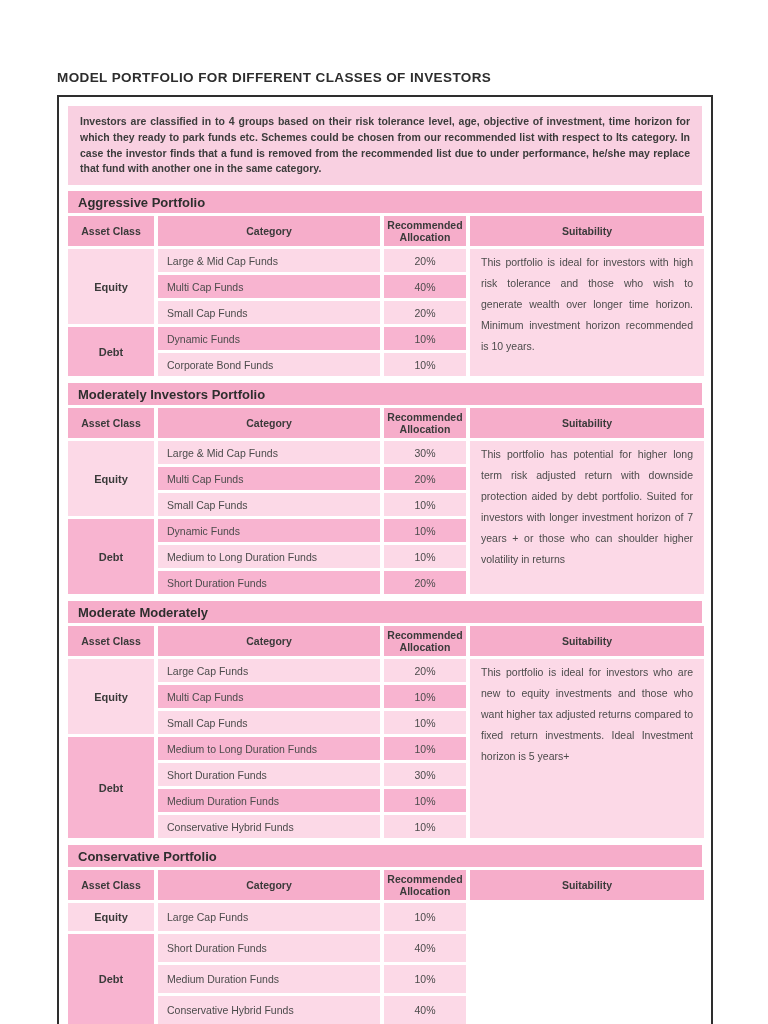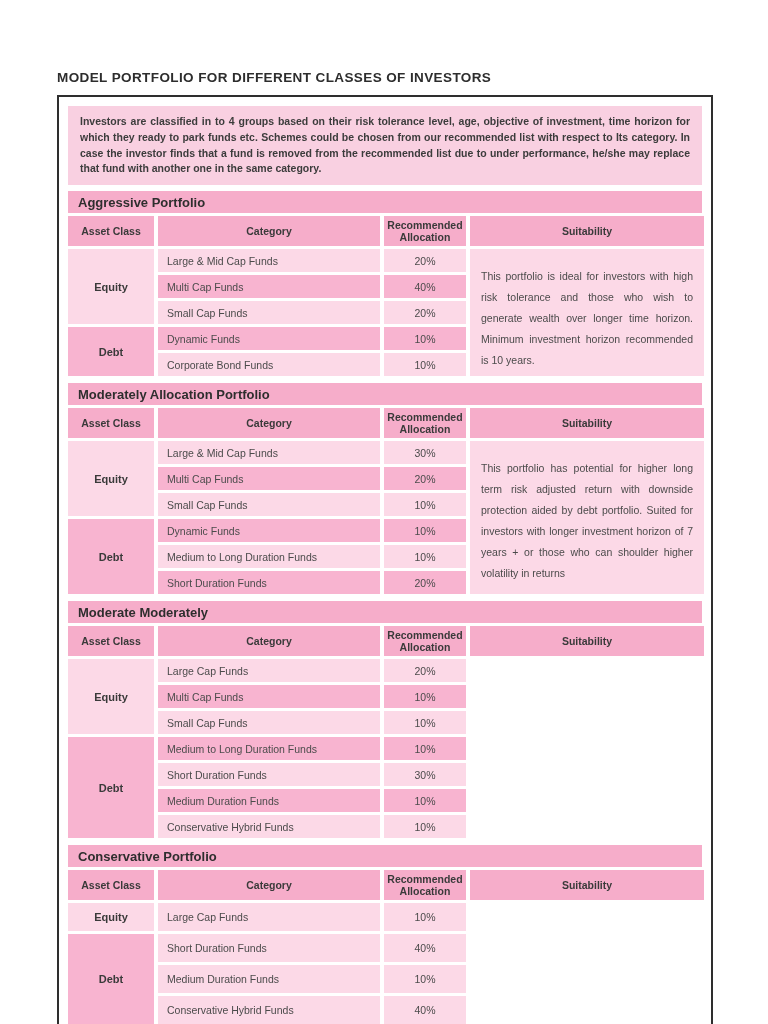--- a/index.html
+++ b/index.html
@@ -26,21 +26,21 @@
   .t3 { grid-template-rows:30px repeat(4,28px); }
   .hc { background:#f6adca; font-weight:bold; font-size:10.5px;
     line-height:1.15; color:#3a3a3a; display:flex; align-items:center;
     justify-content:center; text-align:center; padding:1px 2px; }
   .ac { font-weight:bold; font-size:11px; color:#3a3a3a; display:flex;
     align-items:center; justify-content:center; }
   .cat { display:flex; align-items:center; padding-left:9px;
     font-size:10.5px; color:#4b4b4b; }
   .al { display:flex; align-items:center; justify-content:center;
     font-size:10.5px; color:#4b4b4b; }
-  .suit { padding:17px 11px 0 11px; font-size:10.5px; color:#4b4b4b;
+  .suit { padding:3px 11px 0 11px; font-size:10.5px; color:#4b4b4b;
     text-align:justify; line-height:2.0; }
   .L { background:#fcd9e7; }
   .D { background:#f8b4d0; }
 </style>
 </head>
 <body>
 
 <div class="page">
   <div class="doc-title">MODEL PORTFOLIO FOR DIFFERENT CLASSES OF INVESTORS</div>
 
@@ -68,21 +68,21 @@
         <div class="cat D" style="grid-area:5/2/6/3">Dynamic Funds</div>
         <div class="al D" style="grid-area:5/3/6/4">10%</div>
         <div class="cat L" style="grid-area:6/2/7/3">Corporate Bond Funds</div>
         <div class="al L" style="grid-area:6/3/7/4">10%</div>
 
         <div class="suit L" style="grid-area:2/4/7/5">This portfolio is ideal for investors with high risk tolerance and those who wish to generate wealth over longer time horizon. Minimum investment horizon recommended is 10 years.</div>
       </div>
     </div>
 
     <div class="portfolio">
-      <div class="band">Moderately Allocation Portfolio</div>
+      <div class="band">Moderately Investors Portfolio</div>
       <div class="ptable t1">
         <div class="hc" style="grid-area:1/1/2/2">Asset Class</div>
         <div class="hc" style="grid-area:1/2/2/3">Category</div>
         <div class="hc" style="grid-area:1/3/2/4">Recommended Allocation</div>
         <div class="hc" style="grid-area:1/4/2/5">Suitability</div>
 
         <div class="ac L" style="grid-area:2/1/5/2">Equity</div>
         <div class="ac D" style="grid-area:5/1/8/2">Debt</div>
 
         <div class="cat L" style="grid-area:2/2/3/3">Large &amp; Mid Cap Funds</div>
@@ -121,20 +121,21 @@
         <div class="al L" style="grid-area:4/3/5/4">10%</div>
         <div class="cat D" style="grid-area:5/2/6/3">Medium to Long Duration Funds</div>
         <div class="al D" style="grid-area:5/3/6/4">10%</div>
         <div class="cat L" style="grid-area:6/2/7/3">Short Duration Funds</div>
         <div class="al L" style="grid-area:6/3/7/4">30%</div>
         <div class="cat D" style="grid-area:7/2/8/3">Medium Duration Funds</div>
         <div class="al D" style="grid-area:7/3/8/4">10%</div>
         <div class="cat L" style="grid-area:8/2/9/3">Conservative Hybrid Funds</div>
         <div class="al L" style="grid-area:8/3/9/4">10%</div>
 
+        <div class="suit L" style="grid-area:2/4/9/5">This portfolio is ideal for investors who are new to equity investments and those who want higher tax adjusted returns compared to fixed return investments. Ideal Investment horizon is 5 years+</div>
       </div>
     </div>
 
     <div class="portfolio">
       <div class="band">Conservative Portfolio</div>
       <div class="ptable t3">
         <div class="hc" style="grid-area:1/1/2/2">Asset Class</div>
         <div class="hc" style="grid-area:1/2/2/3">Category</div>
         <div class="hc" style="grid-area:1/3/2/4">Recommended Allocation</div>
         <div class="hc" style="grid-area:1/4/2/5">Suitability</div>

